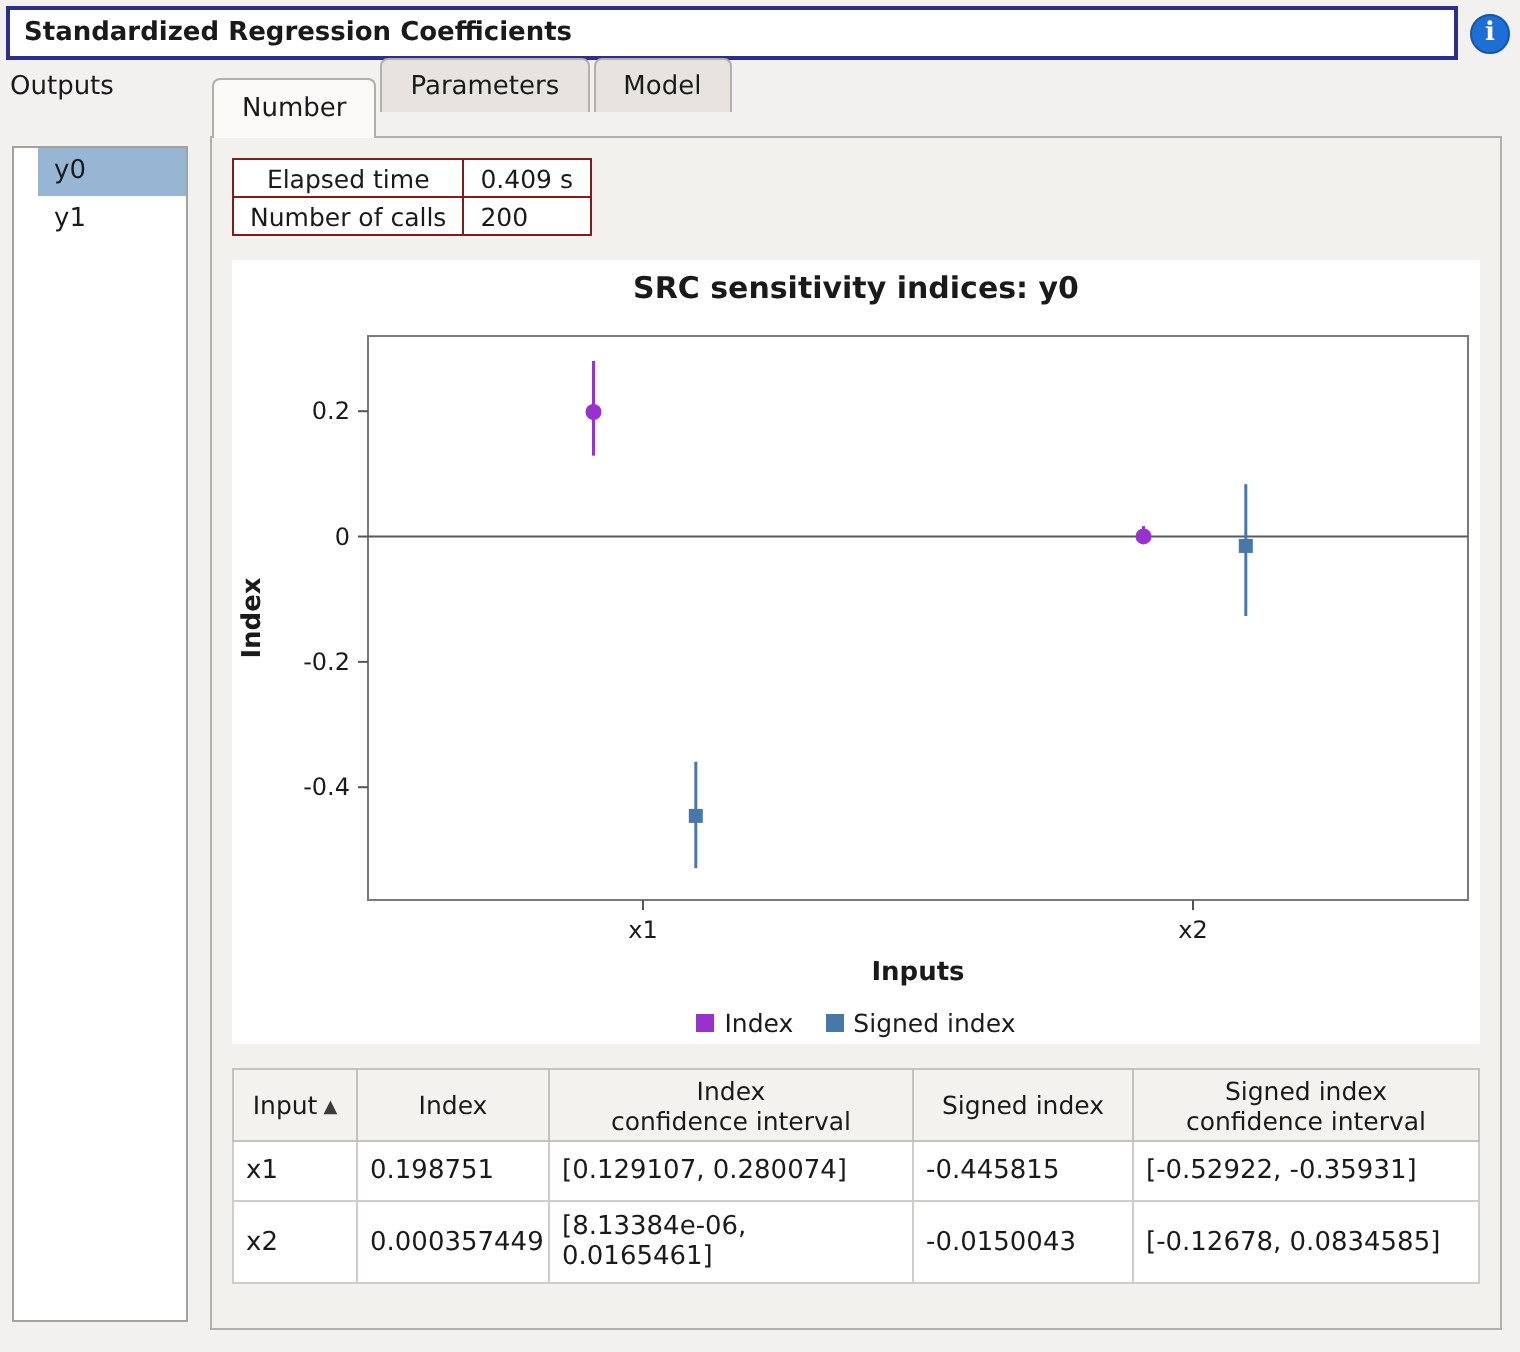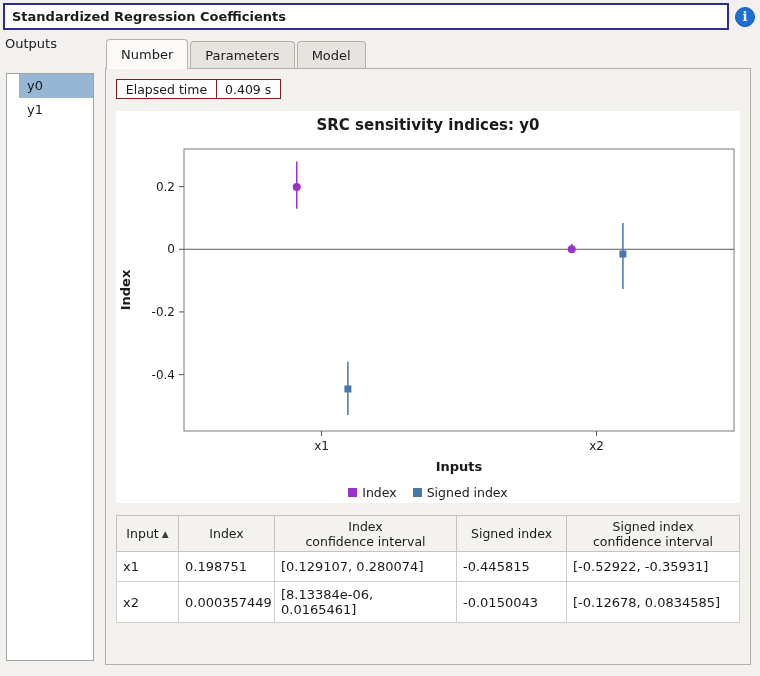--- a/index.html
+++ b/index.html
@@ -35,21 +35,21 @@
     position:absolute; left:3px; top:37px; width:88px; height:588px;
     background:#ffffff; border:1px solid #a5a29c;
   }
   .list-item { height:24px; line-height:24px; padding-left:8px; cursor:default;margin-left:12px; }
   .list-item.selected { background:#97b6d4; }
 
   
   .tabs-region { position:absolute; left:102px; top:0; width:650px; height:632px; }
   .tabbar { position:absolute; left:1px; top:3px; height:30px; display:flex; align-items:flex-end; z-index:2; }
   .tab {
-    height:27px; margin-bottom:1px; padding:0 14px;
+    height:27px; margin-bottom:13px; padding:0 14px;
     display:flex; align-items:center;
     background:#e7e4e0; border:1px solid #b3b0aa; border-bottom:none;
     border-top-left-radius:4px; border-top-right-radius:4px;
     margin-right:2px; cursor:pointer;
   }
   .tab.active { height:30px; margin-bottom:0; background:#fbfaf8; }
   .pane {
     position:absolute; left:0; top:32px; width:646px; height:597px;
     border:1px solid #b3b0aa; background:#f3f1ee; padding:10px;
   }
@@ -107,20 +107,24 @@
           <div class="tab">Parameters</div>
           <div class="tab">Model</div>
         </div>
       <div class="pane">
 
         <table class="stats">
           <tbody id="stats-body">
               <tr>
                 <td class="sl">Elapsed time</td>
                 <td class="sv">0.409 s</td>
+              </tr>
+              <tr>
+                <td class="sl">Number of calls</td>
+                <td class="sv">200</td>
               </tr>
             </tbody>
         </table>
 
         <div class="chart">
           <div class="chart-title">SRC sensitivity indices: y0</div>
           <svg id="plot" width="624" height="344">
               <rect x="68" y="12" width="550" height="282" fill="#ffffff" stroke="#7a7a7a"></rect>
               <line x1="68" y1="112.26666666666668" x2="618" y2="112.26666666666668" stroke="#5a5a5a" stroke-width="1"></line>
               <line x1="63" y1="49.6" x2="68" y2="49.6" stroke="#555555"></line>

